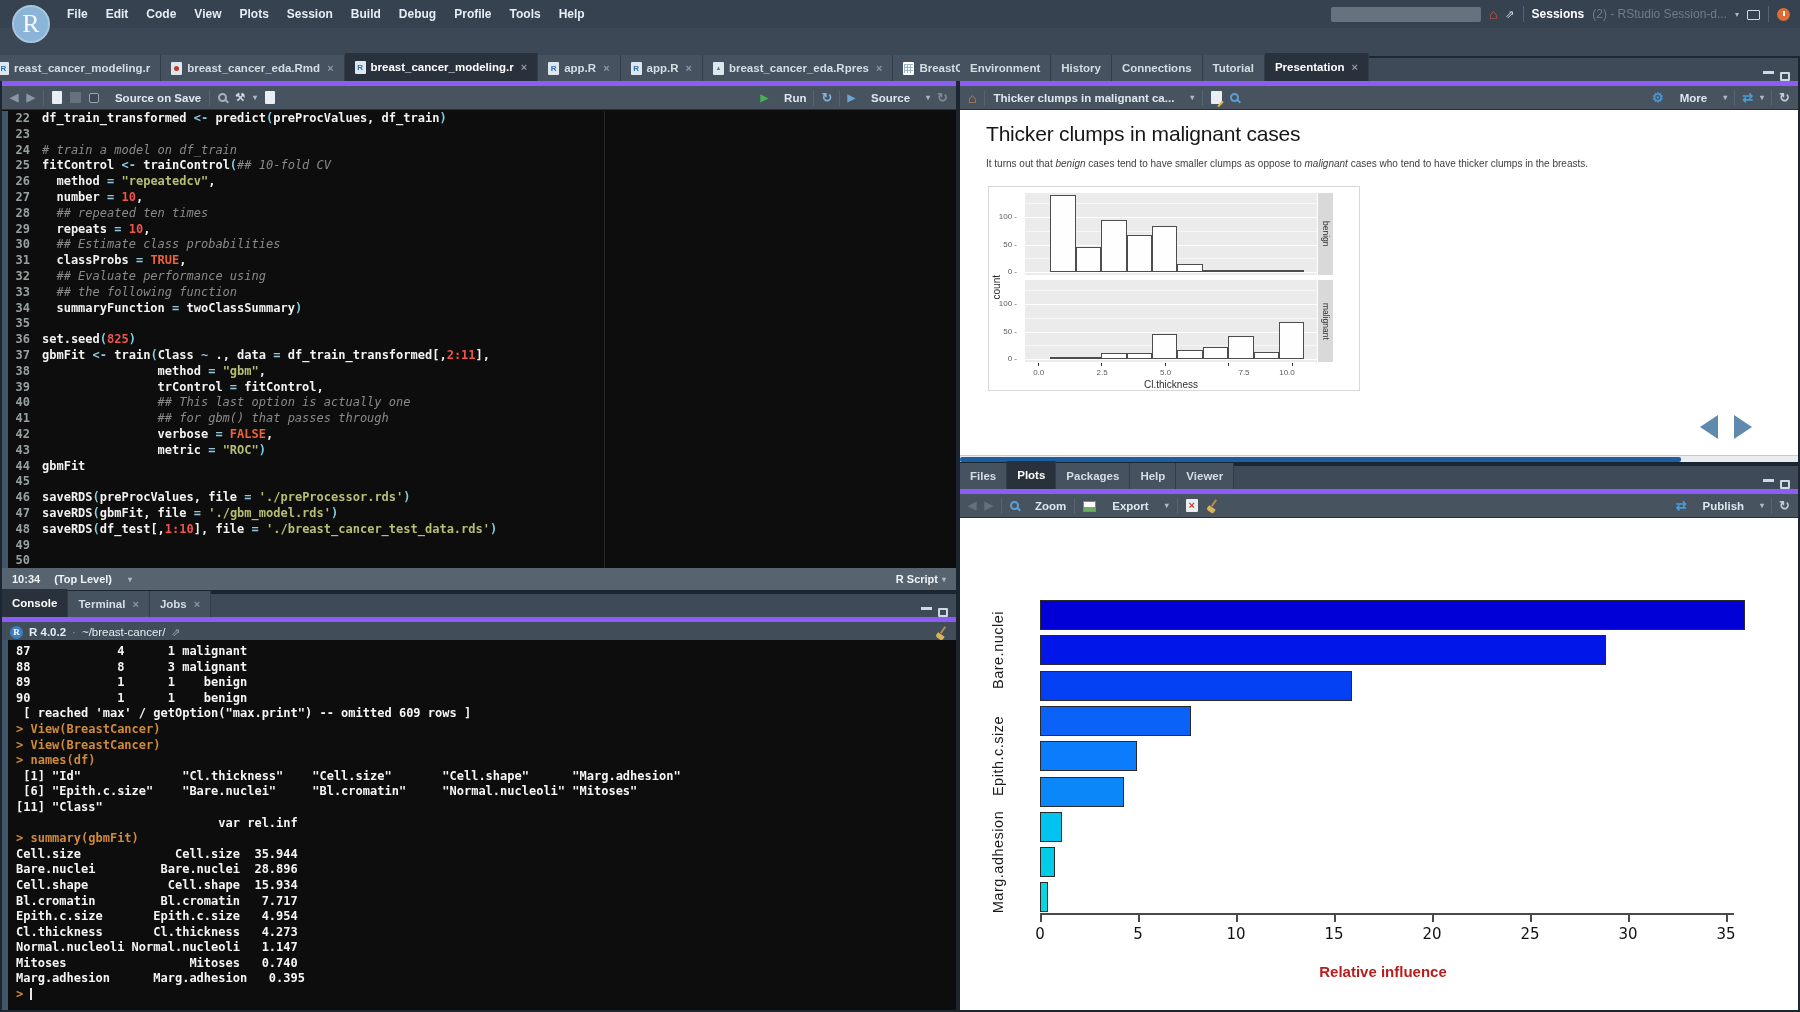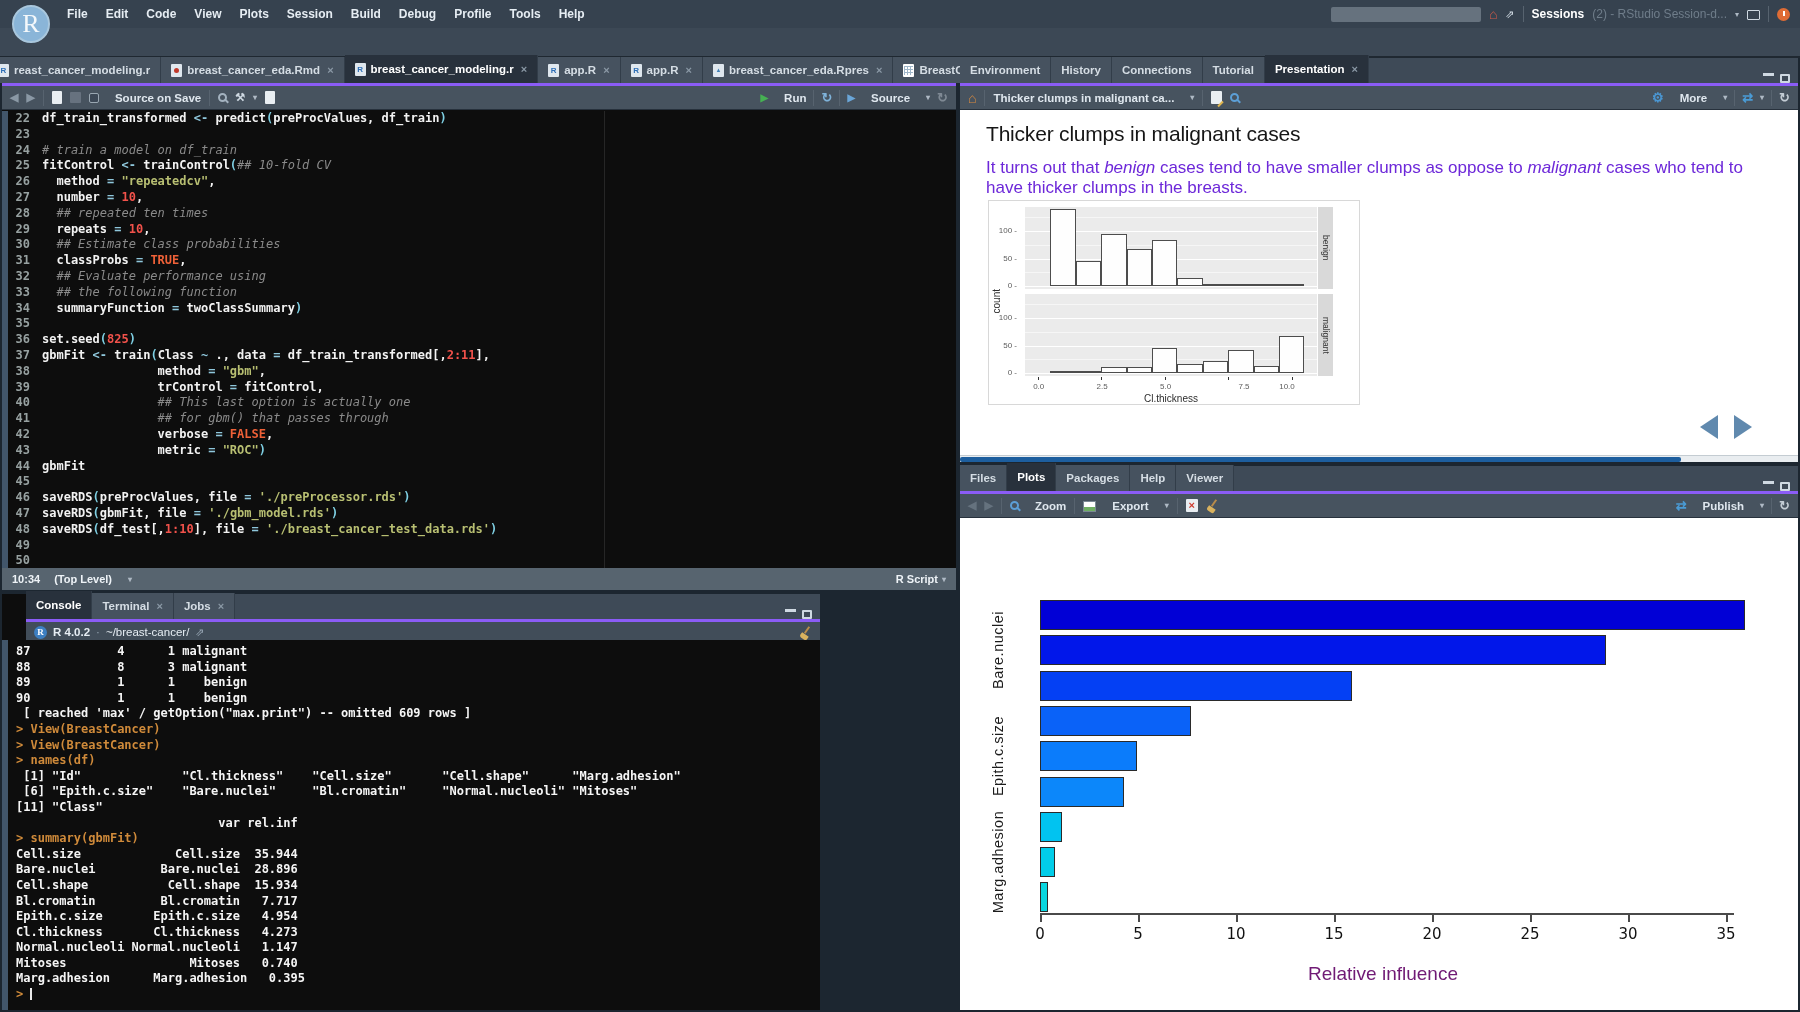--- a/index.html
+++ b/index.html
@@ -61,21 +61,21 @@
   .i-pub { color:#4a9bd5; font-size:13px; font-weight:bold; }
   .i-reload { color:#c3ccd4; font-size:13px; font-weight:bold; }
   .i-page-edit { width:11px; height:13px; background:#e9eef2; border-radius:1px; }
   .i-page-edit::after { content:""; position:absolute; right:-2px; bottom:-1px; width:7px; height:2px; background:#e0b64f; transform:rotate(-45deg); }
   .win-min { width:11px; height:3px; background:#cfd9e2; align-self:flex-end; margin-bottom:7px; }
   .win-max { width:10px; height:9px; border:2px solid #cfd9e2; border-radius:1px; }
   .winbtns { display:flex; gap:6px; align-items:center; margin-left:auto; padding-right:8px; }
 
   
   .pane { position:absolute; background:#0d0d0d; }
-  .tabbar { display:flex; align-items:flex-end; background:#3e4a57; height:28px; border-bottom:3px solid #8b5cf6; }
+  .tabbar { display:flex; align-items:flex-end; background:#3e4a57; height:28px; border-bottom:5px solid #8b5cf6; }
   .tab { display:flex; align-items:center; gap:5px; height:26px; padding:0 10px; background:#46525f;
          border-right:1px solid #323d49; color:#d5dde4; font-size:11.5px; font-weight:bold; cursor:default; white-space:nowrap; }
   .tab.active { background:#28313c; color:#ffffff; height:28px; }
   .tab .x { color:#8b99a6; font-size:11px; margin-left:2px; }
   .tab.partial { margin-left:-14px; }
   .fi { width:11px; height:13px; background:#dfe7ee; border-radius:1px; display:inline-block; position:relative; }
   .fi::after { position:absolute; left:0; top:0; width:100%; text-align:center; font:bold 8px/13px "Liberation Sans",sans-serif; }
   .fi-r::after { content:"R"; color:#2e6fb7; }
   .fi-rmd::after { content:""; left:3px; top:4px; width:5px; height:5px; border-radius:50%; background:#c0392b; }
   .fi-rpres::after { content:"\25B2"; color:#3f7fb5; font-size:6px; line-height:13px; }
@@ -104,21 +104,21 @@
 
   
   .con-header { display:flex; align-items:center; gap:6px; height:20px; background:#414d59; padding:0 8px; color:#e6edf3; font-size:11.5px; }
   .rball { width:13px; height:13px; border-radius:50%; background:#3d7fc1; color:#fff; font:bold 9px/13px "Liberation Serif",serif; text-align:center; }
   #console-body { position:absolute; left:0; top:46px; right:0; bottom:0; background:#0d0d0d; border-left:6px solid #42566b; padding:4px 0 0 8px; overflow:hidden; }
   .con-line { font:bold 12px/15.6px "DejaVu Sans Mono",monospace; white-space:pre; color:#f5f5f5; }
   .con-line.in { color:#cf8a3a; }
   .cursor { display:inline-block; width:2px; height:12px; background:#e8e8e8; vertical-align:-2px; }
   #pres-content { position:absolute; left:0; top:52px; right:0; bottom:7px; background:#fff; padding:12px 20px 0 26px; overflow:hidden; }
   #pres-title { font-size:21px; color:#161616; font-weight:normal; letter-spacing:-0.2px; margin-bottom:12px; font-family:"Liberation Sans",sans-serif; }
-  #pres-body { font-size:17px; color:#6d28d9; margin-bottom:2px; }
+  #pres-body { font-size:10px; color:#404040; margin-bottom:17px; }
   #pres-body em { font-style:italic; }
   #hist-card { position:relative; width:372px; height:205px; border:1px solid #d8d8d8; background:#fff; margin-left:2px; }
   .hpanel { position:absolute; background:#ebebeb; }
   .hgrid { position:absolute; left:0; width:100%; background:#fff; }
   .hbar { position:absolute; background:#fefefe; border:1px solid #4d4d4d; }
   .hticklab { position:absolute; color:#5c5c5c; font-size:8px; }
   .htickmark { position:absolute; background:#333; }
   .hstrip { position:absolute; background:#d9d9d9; color:#333; font-size:8.5px; display:flex; align-items:center; justify-content:center; }
   .hstrip span { writing-mode:vertical-rl; }
   .haxis-label { position:absolute; color:#2d2d2d; font-size:10px; }
@@ -128,21 +128,21 @@
   .tri-l { width:0; height:0; border-top:12px solid transparent; border-bottom:12px solid transparent; border-right:18px solid #6089ae; }
   .tri-r { width:0; height:0; border-top:12px solid transparent; border-bottom:12px solid transparent; border-left:18px solid #6089ae; }
 
   
   #gbm-chart { position:absolute; left:0; top:52px; right:0; bottom:0; background:#fff; overflow:hidden; }
   .gbar { position:absolute; border:1px solid #2a2a2a; }
   .grot { position:absolute; writing-mode:vertical-rl; transform:rotate(180deg); color:#1c1c1c; font-size:14.5px; letter-spacing:0.5px; }
   .gtick { position:absolute; width:2px; height:7px; background:#4a4a4a; }
   .gticklab { position:absolute; color:#111; font-size:15px; transform:translateX(-50%); font-family:"DejaVu Sans",sans-serif; }
   .gaxis { position:absolute; height:2px; background:#4a4a4a; }
-  .gxlabel { position:absolute; color:#701a75; font-size:19px; transform:translateX(-50%); }
+  .gxlabel { position:absolute; color:#b91c1c; font-size:15px; transform:translateX(-50%);font-weight:bold; }
 
   .dim { opacity:.45; }
   .grayarrow { color:#8a98a5; font-size:11px; }
 </style>
 </head>
 <body>
 
 <div id="root">
 
   <div class="chrome1">
@@ -316,21 +316,21 @@
         <span>(Top Level)</span>
         <span class="caret">▾</span>
       </span>
       <span class="right tbtn">
         <span>R Script</span>
         <span class="caret">▾</span>
       </span>
     </div>
   </div>
 
-  <div class="pane" style="left:2px; top:594px; width:818px; height:416px;padding-left:24px;">
+  <div class="pane" style="left:2px; top:594px; width:954px; height:416px;">
     <div class="tabbar" id="console-tabbar">
         <div class="tab active">
           <span>Console</span>
         </div>
         <div class="tab">
           <span>Terminal</span>
           <span class="x">×</span>
         </div>
         <div class="tab">
           <span>Jobs</span>

